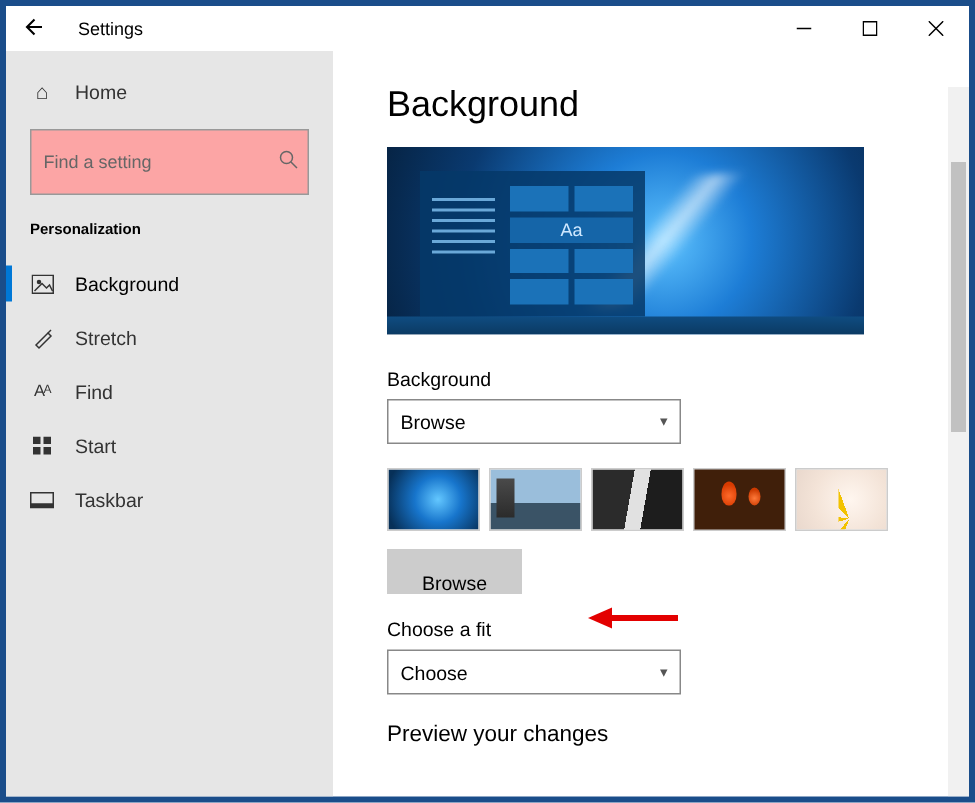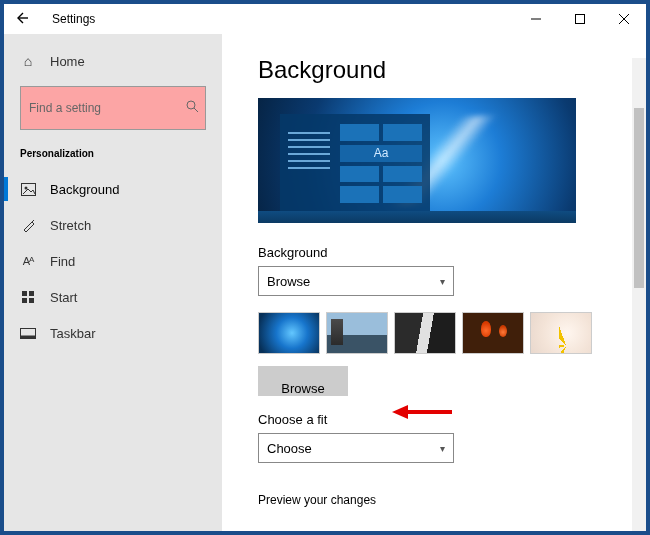--- a/index.html
+++ b/index.html
@@ -151,21 +151,21 @@
   .thumb.t5::after { content:""; position:absolute; left:28px; top:4px; width:36px; height:36px; background: conic-gradient(from 200deg at 20% 80%, #f2c200 0 20deg, transparent 20deg 55deg, #f2c200 55deg 78deg, transparent 78deg 115deg, #f2c200 115deg 140deg, transparent 140deg 360deg); }
   .browse-btn {
     width: 90px; height: 30px;
     background: #ccc;
     display:flex; align-items:flex-end; justify-content:center;
     font-size: 13px;
     margin-bottom: 16px;
   }
   .fit-group { margin-top: 0; }
   .preview-changes {
-    font-size: 12px; margin-top: 30px;
+    font-size: 15px; margin-top: 18px;
   }
   .scroll-track {
     position:absolute; right: 0; top: 24px; bottom: 0; width: 14px;
     background:#f1f1f1;
   }
   .scroll-thumb {
     position:absolute; left:2px; right:2px; top: 50px; height: 180px;
     background:#c1c1c1;
   }
   

